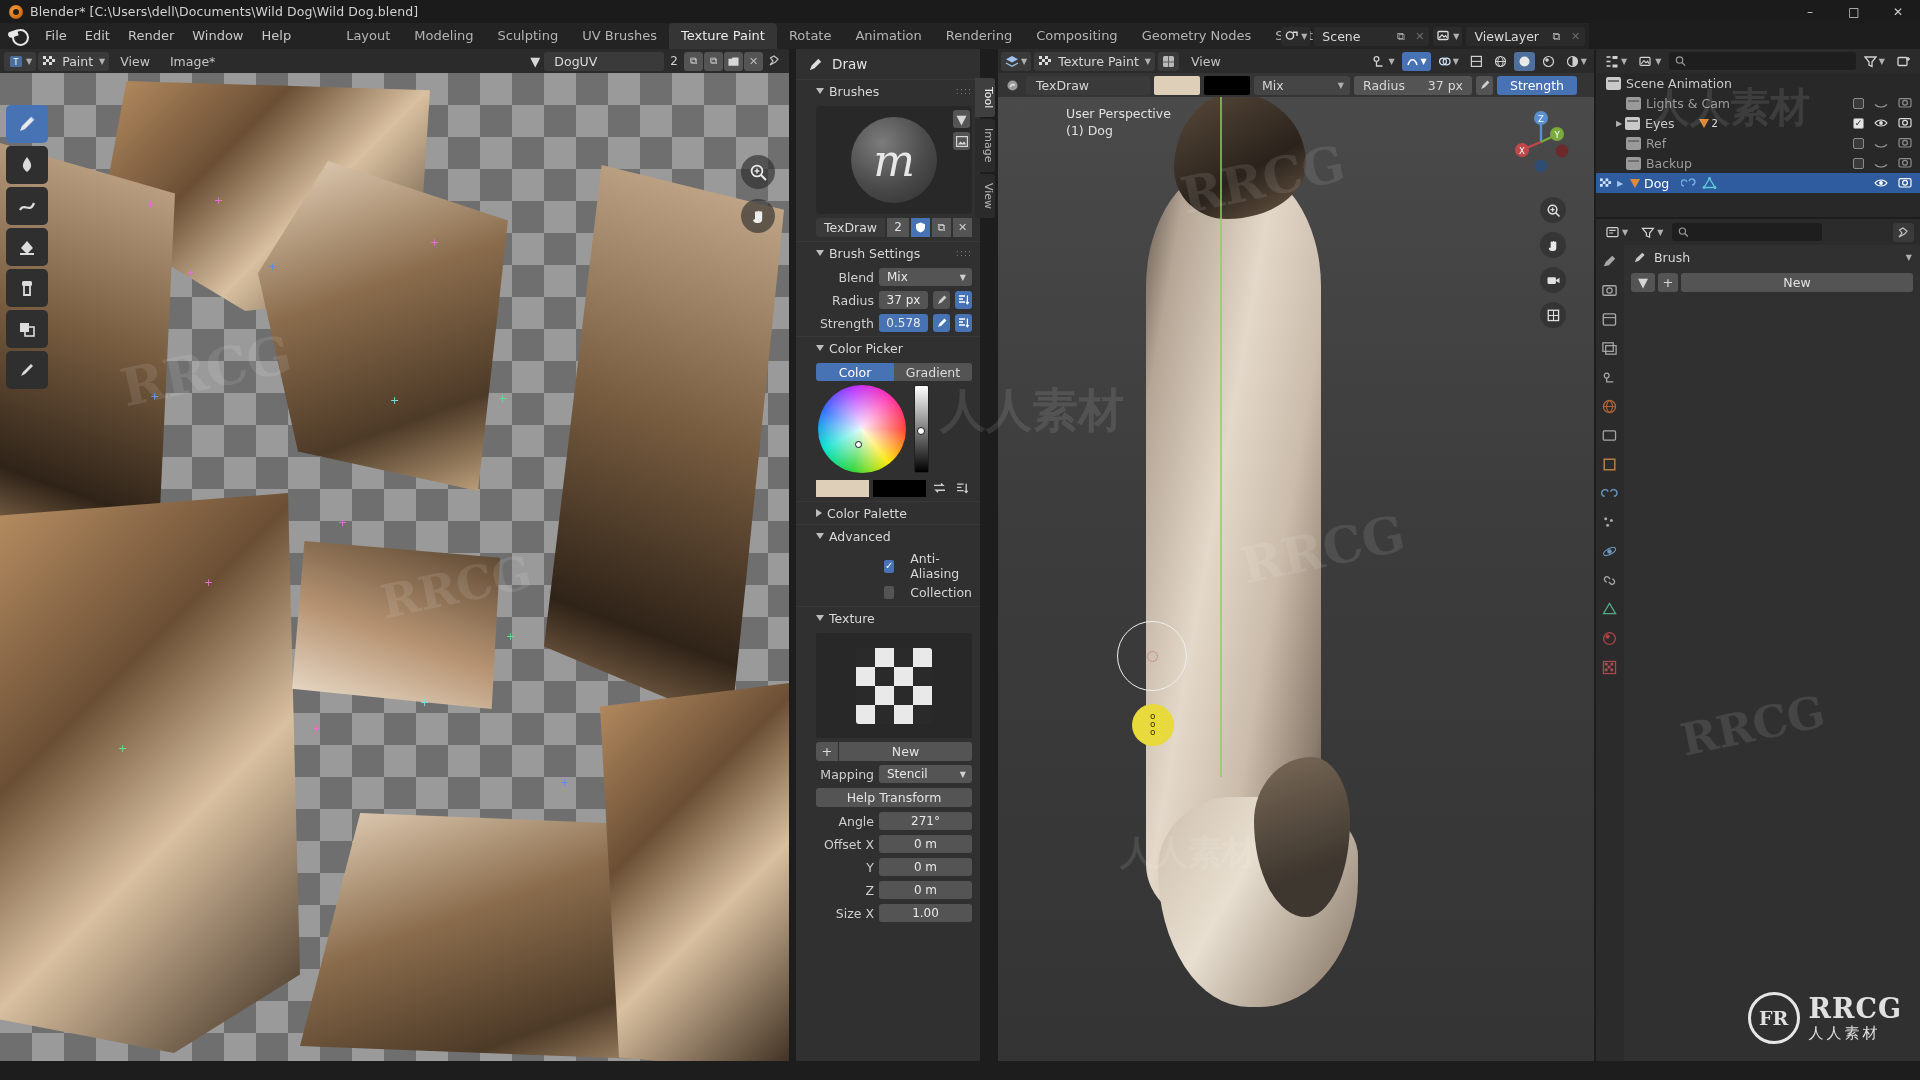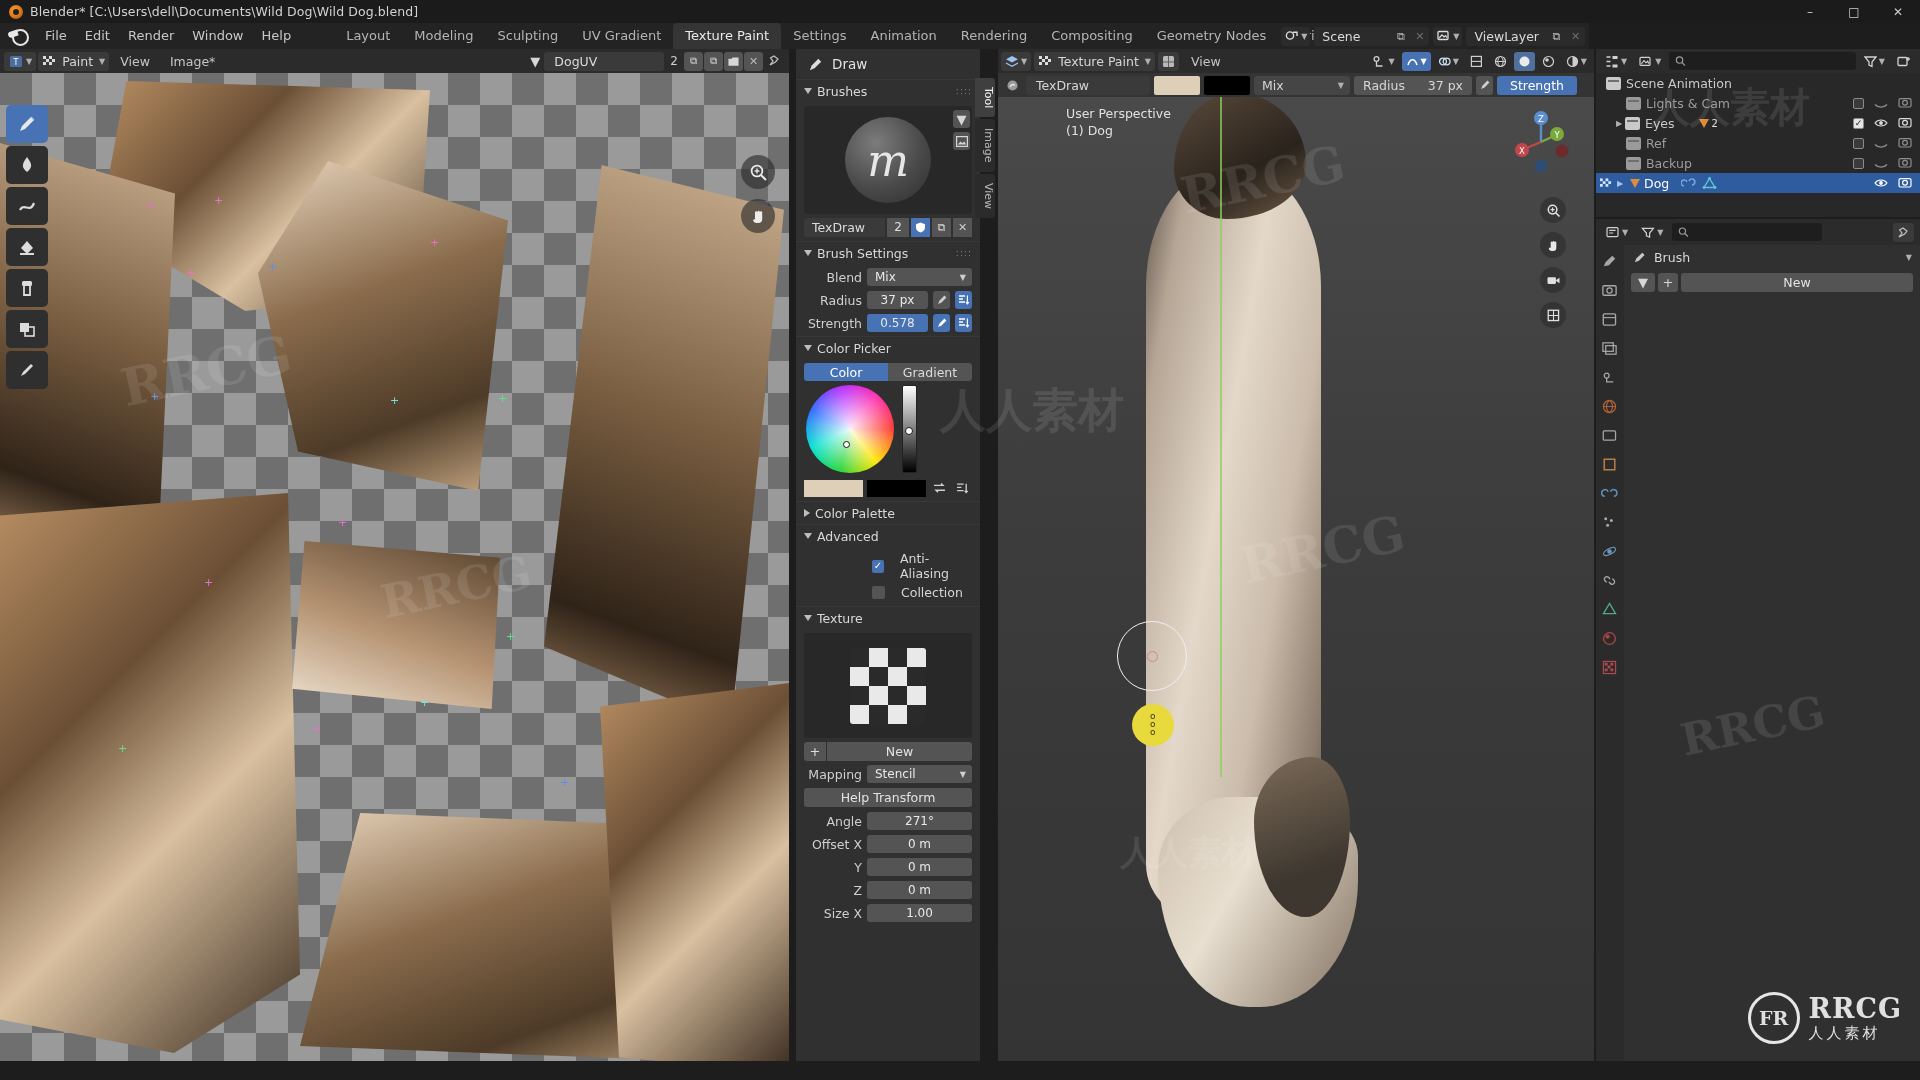--- a/index.html
+++ b/index.html
@@ -79,21 +79,21 @@
   .fur3 { background:linear-gradient(200deg,#cdb193,#7a5e41 45%,#2f2318 80%,#a78561 100%); }
   .fur4 { background:linear-gradient(20deg,#efe3d2,#b69473 45%,#55412c 100%); }
   .uvmark { position:absolute; color:#e86fd0; font-size:11px; line-height:8px; }
   .uvmark.g { color:#63e08c; } .uvmark.b { color:#5b8ef0; } .uvmark.c { color:#73dfe0; }
 
   
   .npanel { position:absolute; left:795px; top:49px; width:185px; height:1012px; background:#303030;
     border-left:1px solid #1d1d1d; }
   .np-head { height:30px; display:flex; align-items:center; padding-left:10px; gap:8px; }
   .np-head .nm { font-size:13.5px; color:#e2e2e2; }
-  .sect { border-top:1px solid #383838; }
+  .sect { border-top:1px solid #383838;padding-left:12px; }
   .sect-h { display:flex; align-items:center; height:22px; padding-left:8px; gap:5px;
     font-size:12.5px; color:#d8d8d8; }
   .tri { width:0; height:0; border-left:4.5px solid transparent; border-right:4.5px solid transparent;
     border-top:6px solid #bdbdbd; }
   .tri.r { border:0; border-top:4.5px solid transparent; border-bottom:4.5px solid transparent;
     border-left:6px solid #bdbdbd; }
   .dots { margin-left:auto; margin-right:8px; color:#7d7d7d; font-size:9px; letter-spacing:1px; }
   .row { display:flex; align-items:center; height:20px; margin:3px 8px; gap:5px; }
   .lbl { width:58px; text-align:right; font-size:12.5px; color:#cfcfcf; }
   .field { flex:1; height:18px; background:#545454; border-radius:3px; display:flex; align-items:center;
@@ -248,23 +248,23 @@
       <span>File</span>
       <span>Edit</span>
       <span>Render</span>
       <span>Window</span>
       <span>Help</span>
     </div>
     <div class="wstabs">
       <div class="wstab">Layout</div>
       <div class="wstab">Modeling</div>
       <div class="wstab">Sculpting</div>
-      <div class="wstab">UV Gradient</div>
+      <div class="wstab">UV Brushes</div>
       <div class="wstab active">Texture Paint</div>
-      <div class="wstab">Settings</div>
+      <div class="wstab">Rotate</div>
       <div class="wstab">Animation</div>
       <div class="wstab">Rendering</div>
       <div class="wstab">Compositing</div>
       <div class="wstab">Geometry Nodes</div>
       <div class="wstab">Scripting</div>
       <div class="wstab plus">+</div>
     </div>
     <div class="scenebox">
       <div class="mini-dd">
         <span class="ico" style="width:15px;height:15px;">

